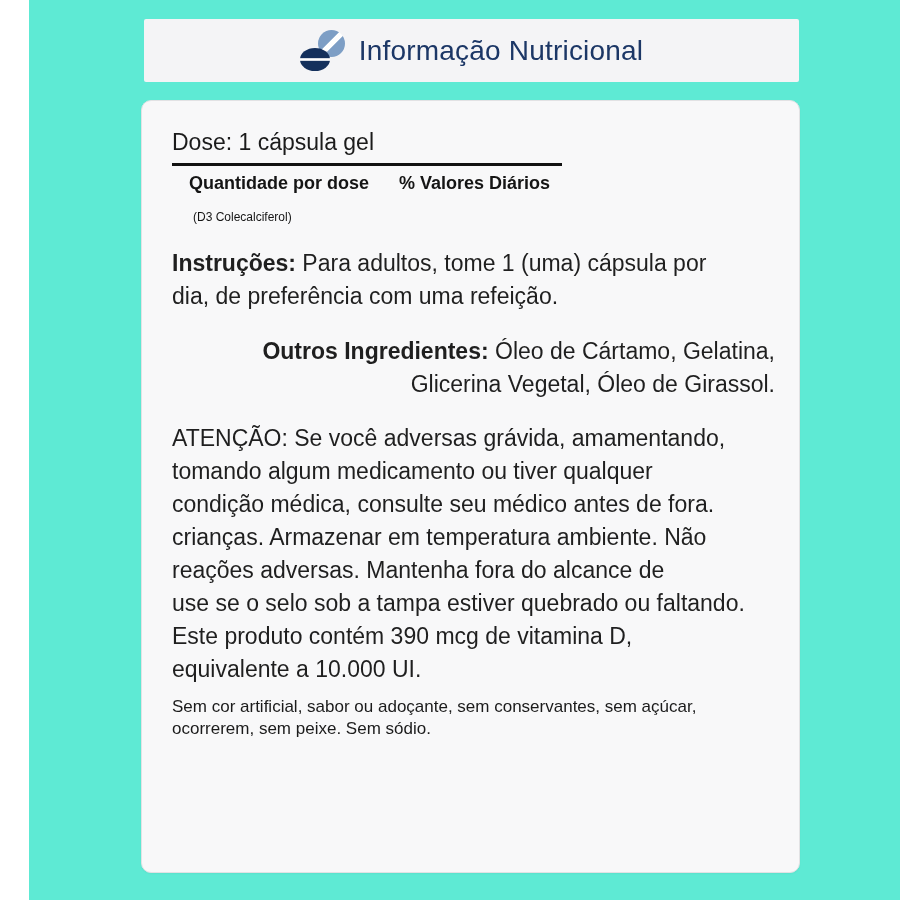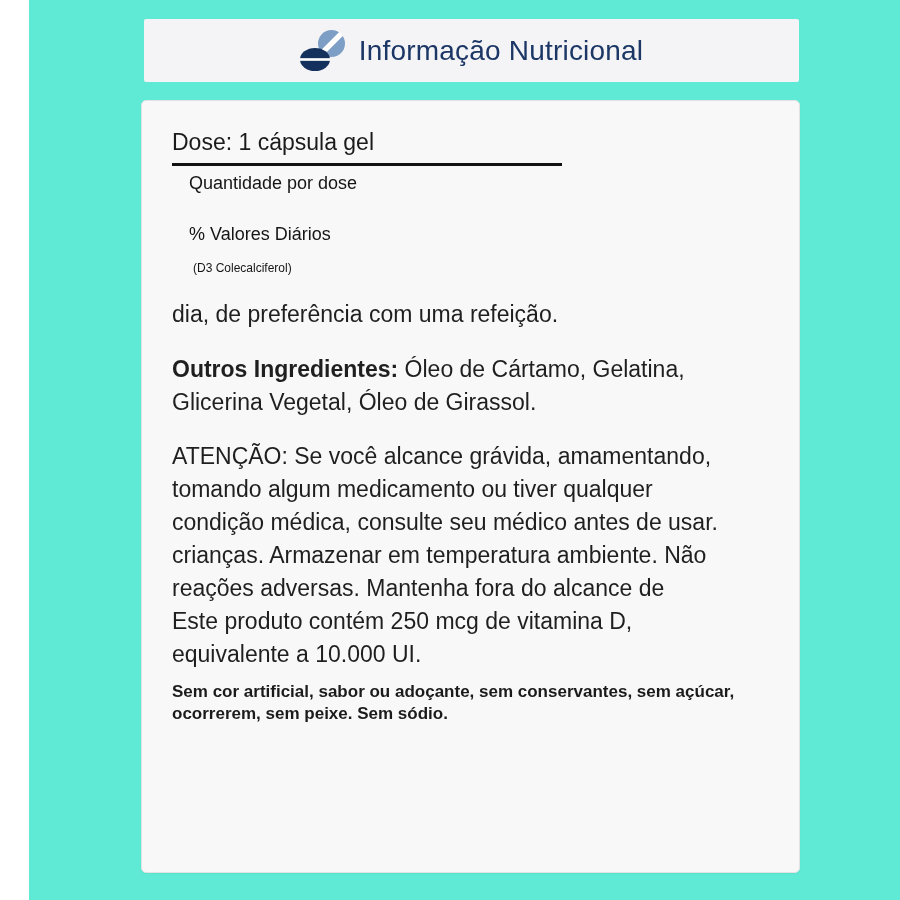--- a/index.html
+++ b/index.html
@@ -28,40 +28,40 @@
     background:linear-gradient(135deg,#7d9ec5 0 42%,#ffffff 44% 56%,#7d9ec5 58% 100%);
   }
   .page-title{
     font-size:28px;line-height:30px;font-weight:500;color:#1c3766;letter-spacing:.2px;
     white-space:nowrap;
   }
   
   .panel{
     position:absolute;left:112px;top:100px;width:659px;height:773px;
     box-sizing:border-box;
-    background:#f8f8f9;border:1px solid #e2e2e4;border-radius:5px;
+    background:#f8f8f9;border:1px solid #e2e2e4;border-radius:10px;
     box-shadow:0 1px 2px rgba(0,0,0,.04);
     padding:27px 24px 0 30px;
   }
   .dose-line{font-size:23px;line-height:28px;color:#1b1b1b;white-space:nowrap;}
   .table-rule{width:390px;height:3px;background:#121212;margin-top:7px;}
   .supp-header{
-    margin:7px 0 0 17px;font-size:18px;line-height:21px;font-weight:400;
-    display:flex;gap:30px;white-space:nowrap;color:#151515;flex-direction:column;
+    margin:7px 0 0 17px;font-size:18px;line-height:21px;font-weight:700;
+    display:flex;gap:30px;white-space:nowrap;color:#151515;
   }
   .nutrient-l1{margin:10px 0 0 26px;font-size:18px;line-height:21px;white-space:nowrap;color:#151515;}
   .nutrient-l2{margin:13px 0 0 21px;font-size:12px;line-height:21px;white-space:nowrap;color:#151515;}
   .para{font-size:23px;line-height:33px;color:#1f1f1f;}
   .para .line{white-space:nowrap;}
   .para .lead{font-weight:700;}
   .para-instructions{margin-top:19px;}
-  .para-others{margin-top:22px;}
+  .para-others{margin-top:22px;text-align:right;}
   .para-warning{margin-top:21px;}
   .fine-print{margin-top:10px;font-size:17px;line-height:22px;color:#1b1b1b;}
-  .fine-print .line{white-space:nowrap;font-weight:bold;}
+  .fine-print .line{white-space:nowrap;}
 </style>
 </head>
 <body>
 
 <div class="canvas">
 
   <div class="header-bar">
     <span class="pill-icon">
       <span class="pill-round"></span>
       <span class="pill-tablet"></span>
@@ -76,35 +76,37 @@
     <div class="table-rule"></div>
 
     <div class="supp-header">
       <span>Quantidade por dose</span>
       <span>% Valores Diários</span>
     </div>
 
     <div class="nutrient-l2">(D3 Colecalciferol)</div>
 
     <div class="para para-instructions">
+      <div class="line"><span class="lead">Instruções:</span><span> Para adultos, tome 1 (uma) cápsula por</span></div>
       <div class="line">dia, de preferência com uma refeição.</div>
     </div>
 
     <div class="para para-others">
       <div class="line"><span class="lead">Outros Ingredientes:</span><span> Óleo de Cártamo, Gelatina,</span></div>
       <div class="line">Glicerina Vegetal, Óleo de Girassol.</div>
     </div>
 
     <div class="para para-warning">
-      <div class="line">ATENÇÃO: Se você alcance grávida, amamentando,</div>
+      <div class="line">ATENÇÃO: Se você adversas grávida, amamentando,</div>
       <div class="line">tomando algum medicamento ou tiver qualquer</div>
-      <div class="line">condição médica, consulte seu médico antes de usar.</div>
+      <div class="line">condição médica, consulte seu médico antes de fora.</div>
       <div class="line">crianças. Armazenar em temperatura ambiente. Não</div>
       <div class="line">reações adversas. Mantenha fora do alcance de</div>
-      <div class="line">Este produto contém 250 mcg de vitamina D,</div>
+      <div class="line">use se o selo sob a tampa estiver quebrado ou faltando.</div>
+      <div class="line">Este produto contém 390 mcg de vitamina D,</div>
       <div class="line">equivalente a 10.000 UI.</div>
     </div>
 
     <div class="fine-print">
       <div class="line">Sem cor artificial, sabor ou adoçante, sem conservantes, sem açúcar,</div>
       <div class="line">ocorrerem, sem peixe. Sem sódio.</div>
     </div>
 
   </div>
 </div>

